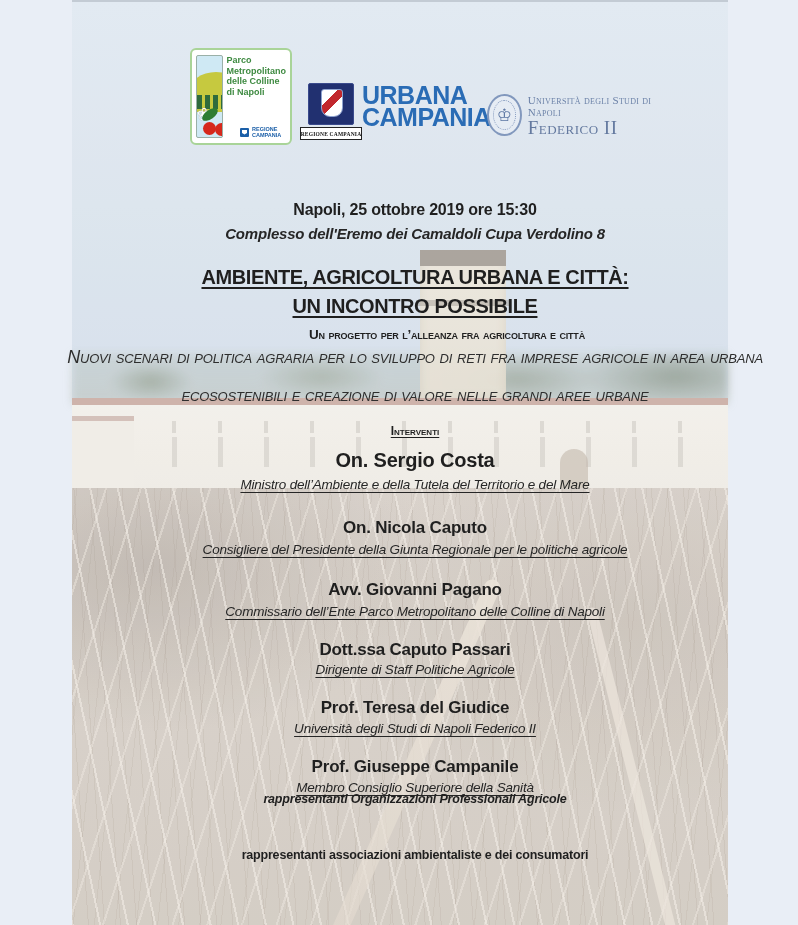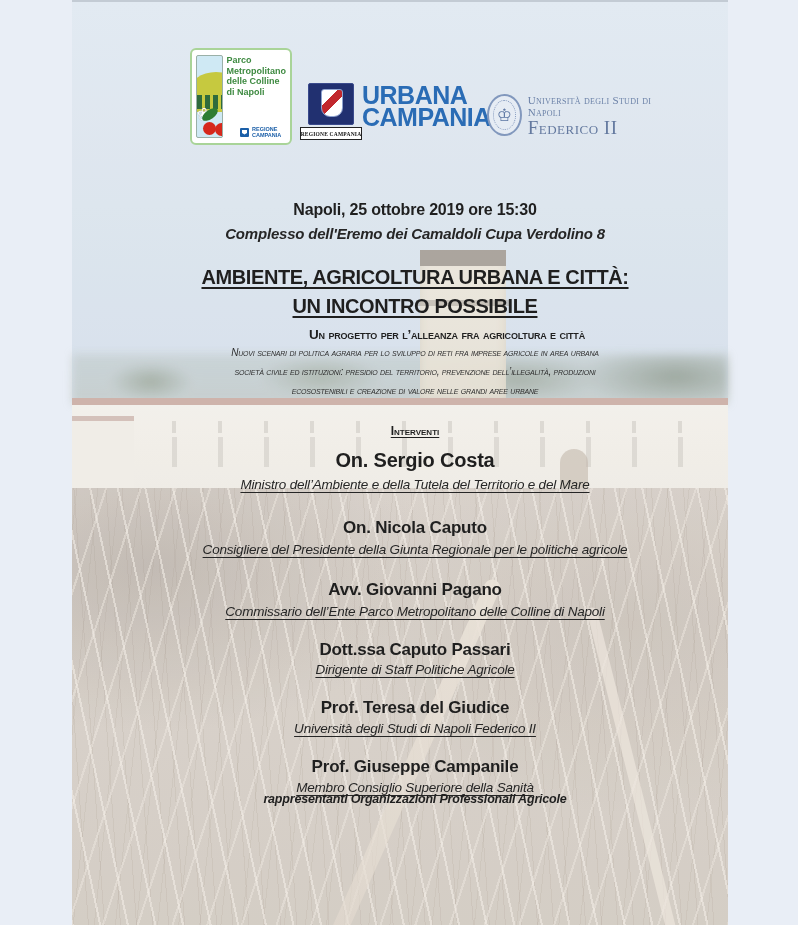--- a/index.html
+++ b/index.html
@@ -150,21 +150,21 @@
 
   
   .abs { position:absolute; left:0; width:100%; text-align:center; color:#1f1f1f;padding-left:32px; }
   .datetime { top:201px; font-size:16px; font-weight:bold; letter-spacing:-.2px; }
   .venue    { top:225px; font-size:15px; font-style:italic; font-weight:bold; letter-spacing:-.2px; color:#262626; }
   .title-line { font-size:20px; font-weight:bold; letter-spacing:-.4px;
                 text-decoration:underline; text-decoration-thickness:2px; text-underline-offset:3px; }
   .title1 { top:266px; }
   .title2 { top:295px; }
   .subtitle { top:327px; font-size:13.5px; font-weight:bold; font-variant:small-caps; letter-spacing:-.2px;margin-left:32px; }
-  .desc { font-size:10px; font-style:italic; font-variant:small-caps; letter-spacing:-.2px; color:#2e2e2e; }
+  .desc { font-size:18px; font-style:italic; font-variant:small-caps; letter-spacing:-.2px; color:#2e2e2e; }
   .desc1 { top:347px; } .desc2 { top:366px; } .desc3 { top:385px; }
   .speakers-header { top:424px; font-size:12px; font-weight:bold; font-variant:small-caps;
                      text-decoration:underline; text-underline-offset:2px; }
   .sp-name { font-size:17px; font-weight:bold; letter-spacing:-.2px; }
   .sp-name-featured { font-size:20px; font-weight:bold; letter-spacing:-.2px; }
   .sp-role { font-size:13.5px; font-style:italic; letter-spacing:-.2px; color:#262626;
              text-decoration:underline; text-decoration-thickness:1px; text-underline-offset:2.5px; }
   .n0 { top:449px; } .r0 { top:477px; }
   .n1 { top:518px; } .r1 { top:542px; }
   .n2 { top:580px; } .r2 { top:604px; }
@@ -234,21 +234,20 @@
   </div>
 
   <div class="abs datetime">Napoli, 25 ottobre 2019 ore 15:30</div>
   <div class="abs venue">Complesso dell'Eremo dei Camaldoli Cupa Verdolino 8</div>
 
   <div class="abs title-line title1">AMBIENTE, AGRICOLTURA URBANA E CITTÀ:</div>
   <div class="abs title-line title2">UN INCONTRO POSSIBILE</div>
 
   <div class="abs subtitle">Un progetto per l’alleanza fra agricoltura e città</div>
   <div class="abs desc desc1">Nuovi scenari di politica agraria per lo sviluppo di reti fra imprese agricole in area urbana</div>
-  <div class="abs desc desc2">società civile ed istituzioni: presidio del territorio, prevenzione dell’illegalità, produzioni</div>
   <div class="abs desc desc3">ecosostenibili e creazione di valore nelle grandi aree urbane</div>
 
   <div class="abs speakers-header">Interventi</div>
 
   <div class="abs sp-name-featured n0">On. Sergio Costa</div>
   <div class="abs sp-role r0">Ministro dell’Ambiente e della Tutela del Territorio e del Mare</div>
 
   <div class="abs sp-name n1">On. Nicola Caputo</div>
   <div class="abs sp-role r1">Consigliere del Presidente della Giunta Regionale per le politiche agricole</div>
 
@@ -258,14 +257,15 @@
   <div class="abs sp-name n3">Dott.ssa Caputo Passari</div>
   <div class="abs sp-role r3">Dirigente di Staff Politiche Agricole</div>
 
   <div class="abs sp-name n4">Prof. Teresa del Giudice</div>
   <div class="abs sp-role r4">Università degli Studi di Napoli Federico II</div>
 
   <div class="abs sp-name n5">Prof. Giuseppe Campanile</div>
   <div class="abs sp-role r5">Membro Consiglio Superiore della Sanità</div>
 
   <div class="abs rep rep0">rappresentanti Organizzazioni Professionali Agricole</div>
+  <div class="abs rep rep1">rappresentanti associazioni ambientaliste e dei consumatori</div>
 
 </div>
 
 </body></html>

